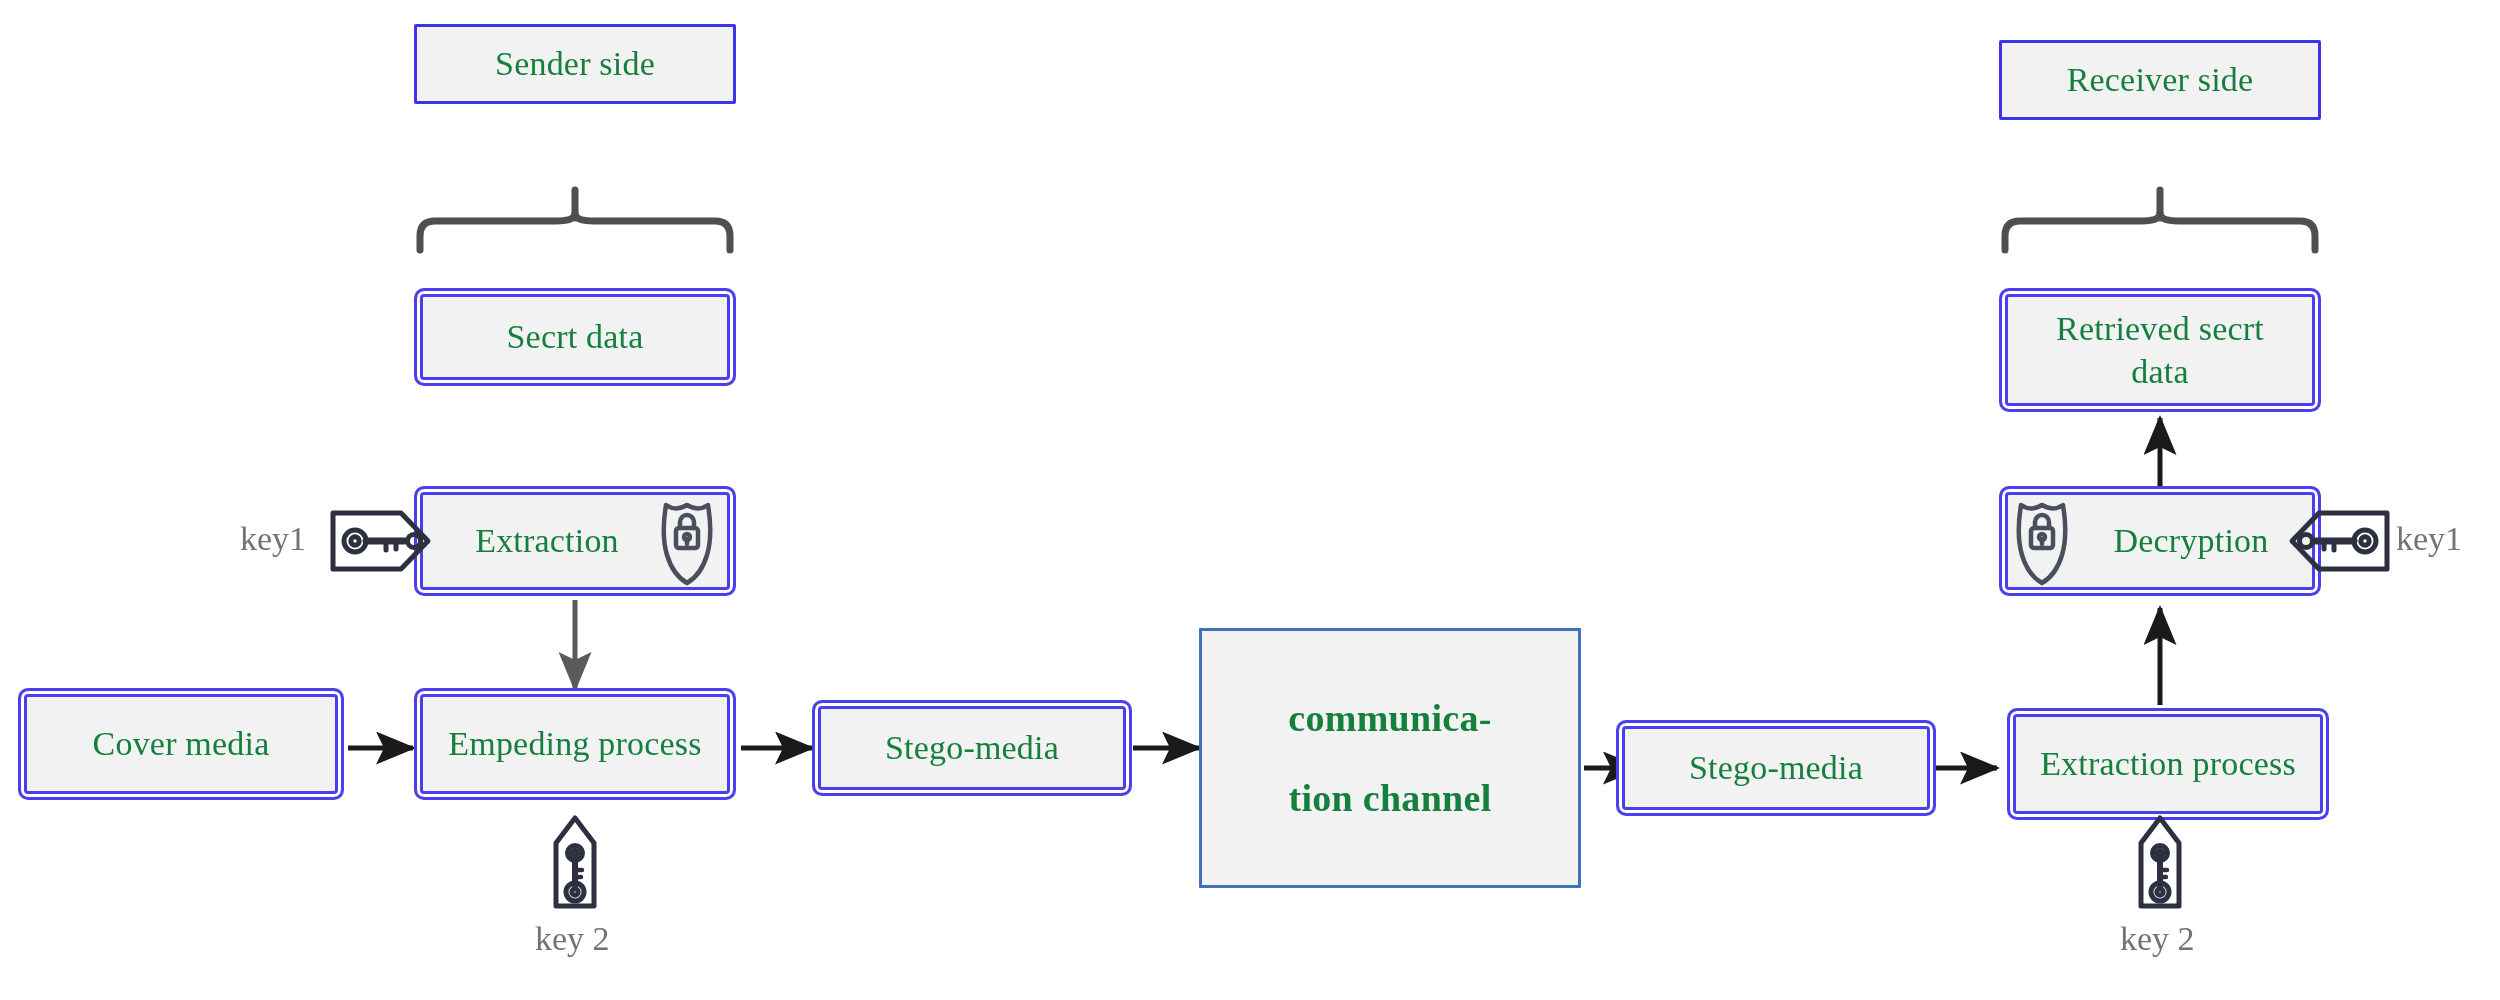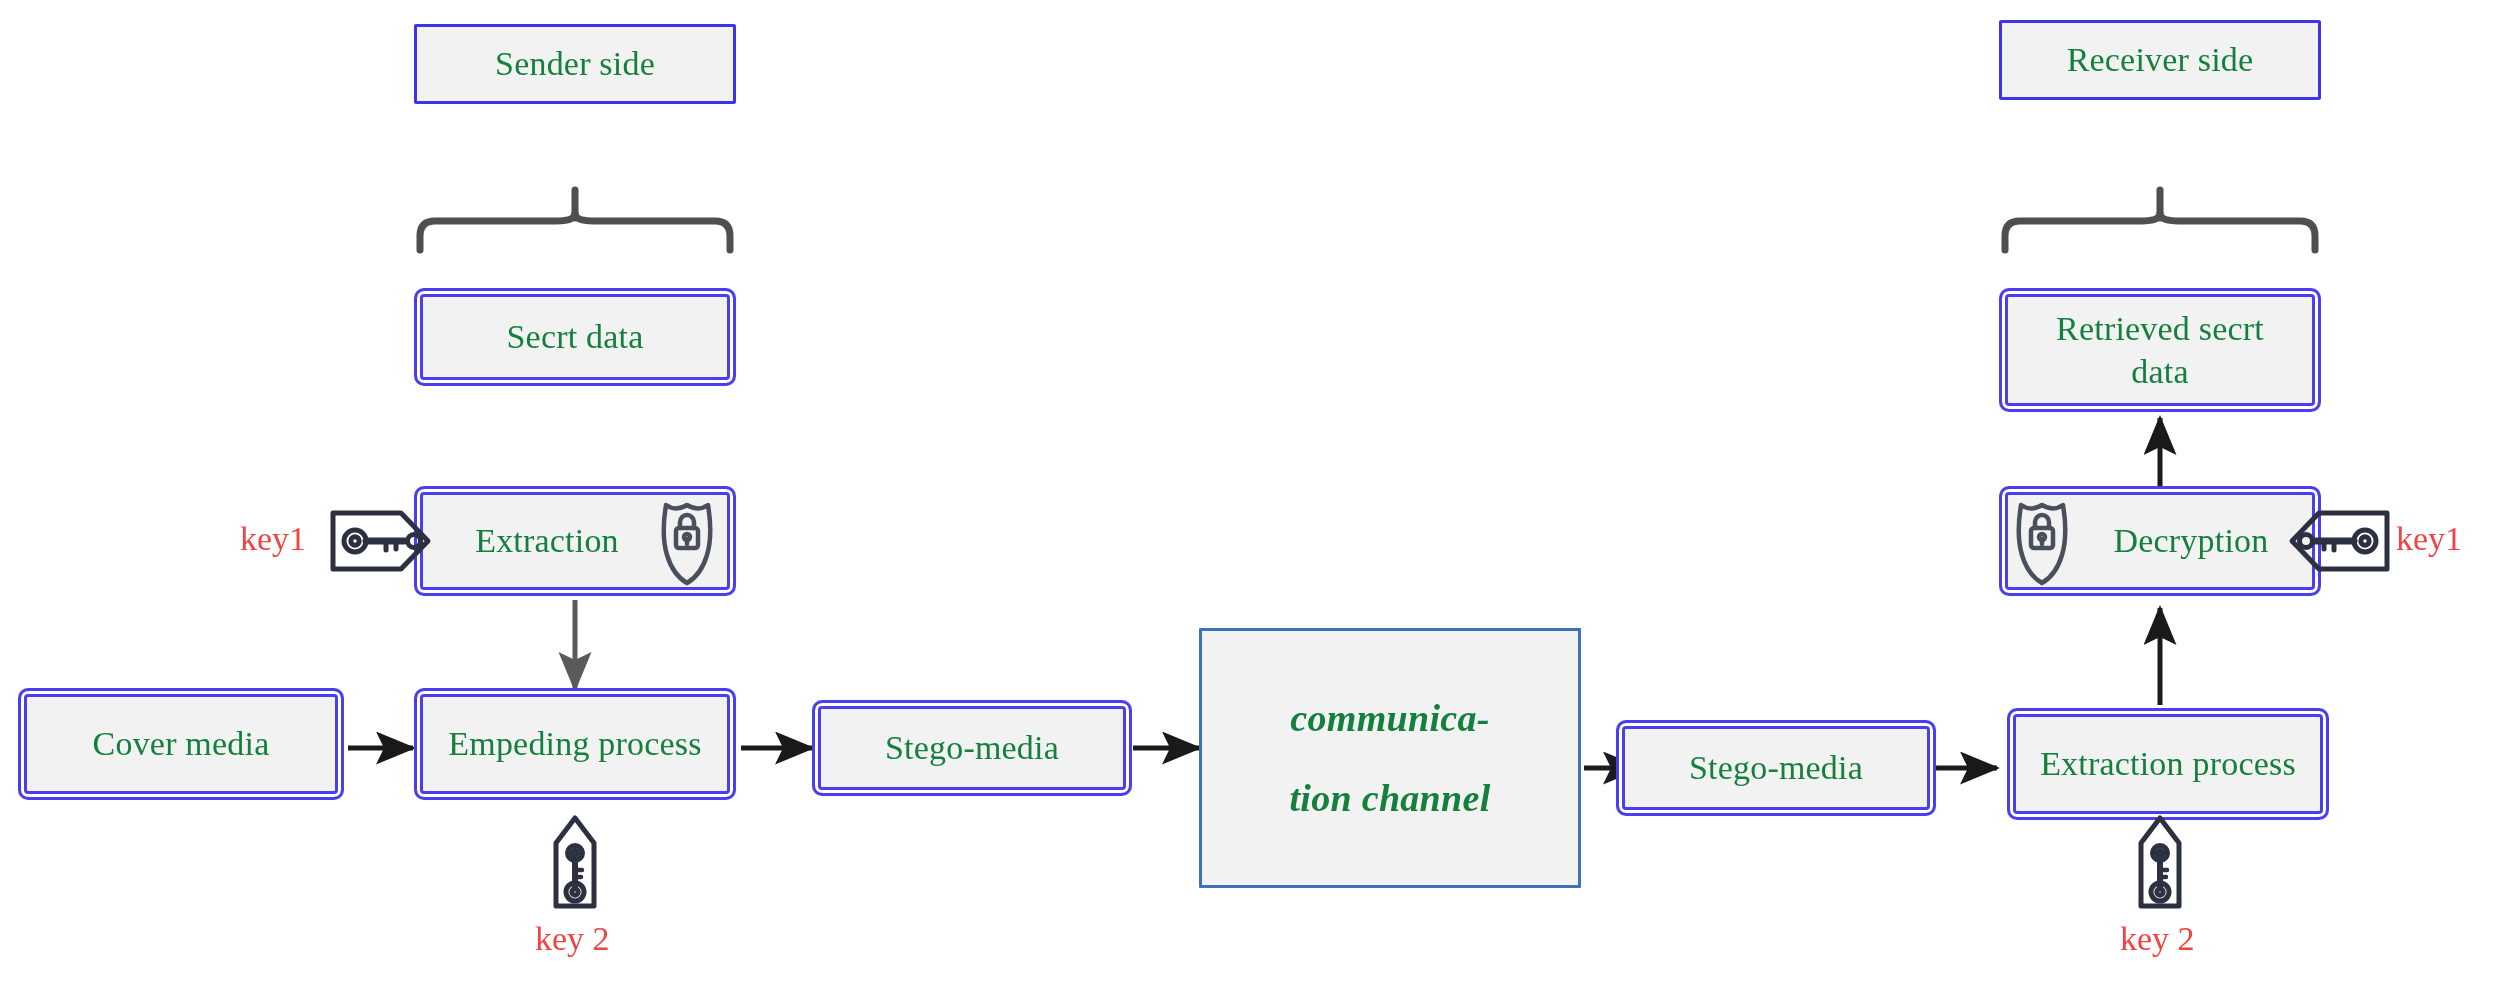--- a/index.html
+++ b/index.html
@@ -48,21 +48,21 @@
   }
   .node .label{pointer-events:none;}
 
   
   .node.with-icon{gap:10px;}
 
   
   .txt{
     position:absolute;
     font-size:34px;
-    color:#ef4444;
+    color:#737373;
     white-space:nowrap;
     z-index:4;
   }
 
   
   #wires{position:absolute;left:0;top:0;width:2500px;height:1000px;z-index:1;}
   #icons{position:absolute;left:0;top:0;width:2500px;height:1000px;z-index:5;pointer-events:none;}
 </style>
 </head>
 <body>
@@ -194,26 +194,26 @@
   </div>
 
   <div class="txt" style="left:535px;top:920px;">
     <span>key 2</span>
   </div>
 
   <div class="node dbl" style="left:812px;top:700px;width:320px;height:96px;">
     <span class="label">Stego-media</span>
   </div>
 
-  <div class="node channel" style="left:1199px;top:628px;width:382px;height:260px;font-style:italic;">
+  <div class="node channel" style="left:1199px;top:628px;width:382px;height:260px;">
     <span class="label">communica-</span>
     <span class="label">tion channel</span>
   </div>
 
-  <div class="node single" style="left:1999px;top:20px;width:322px;height:80px;">
+  <div class="node single" style="left:1999px;top:40px;width:322px;height:80px;">
     <span class="label">Receiver side</span>
   </div>
 
   <div class="node dbl" style="left:1999px;top:288px;width:322px;height:124px;flex-direction:column;gap:2px;">
     <span class="label">Retrieved secrt</span>
     <span class="label">data</span>
   </div>
 
   <div class="node dbl with-icon" style="left:1999px;top:486px;width:322px;height:110px;padding-left:62px;">
     <span class="label">Decryption</span>

